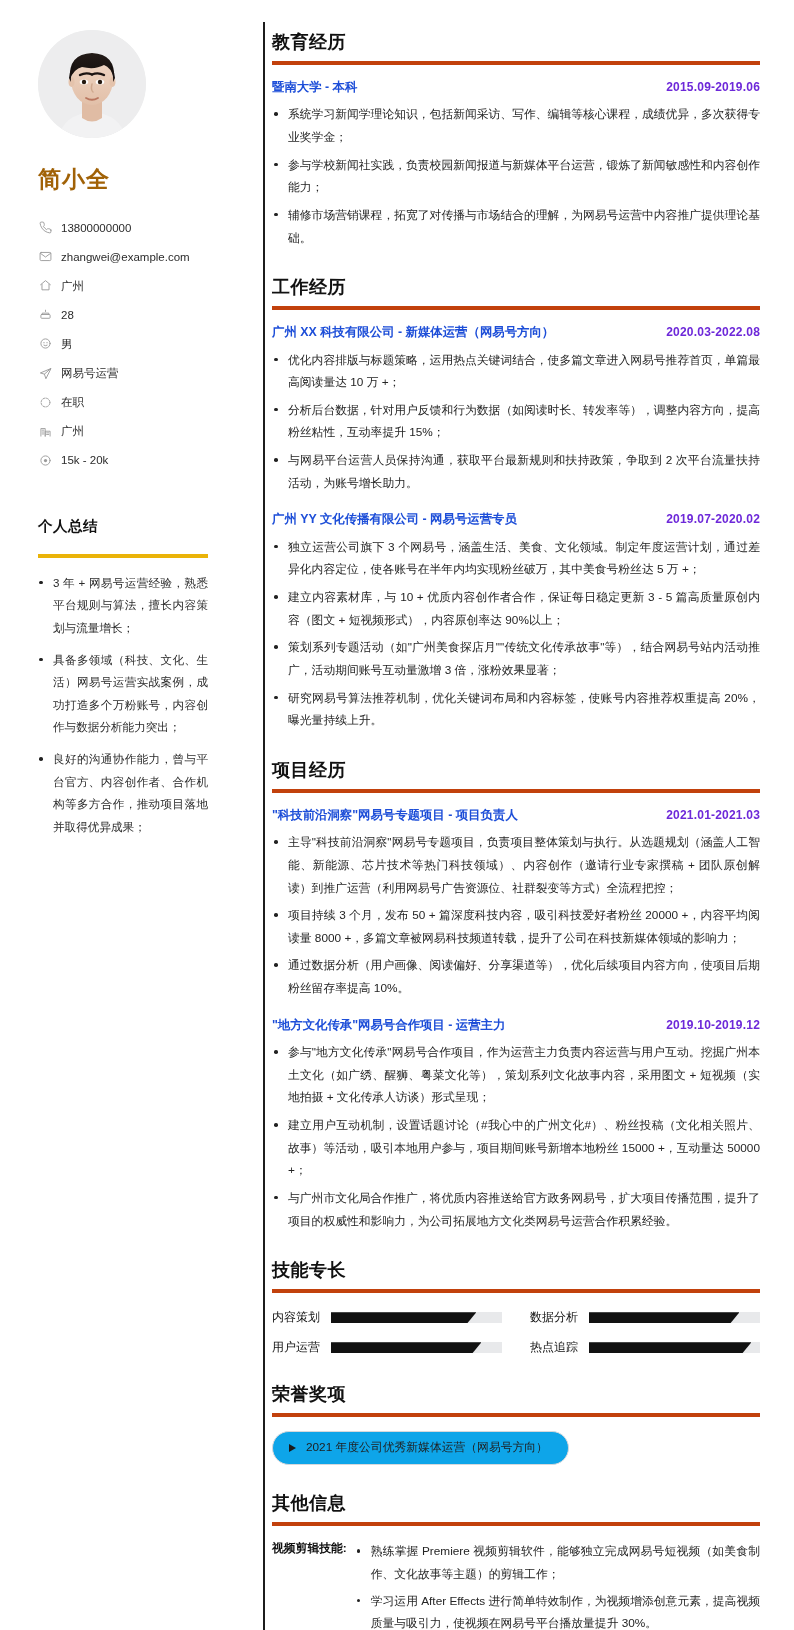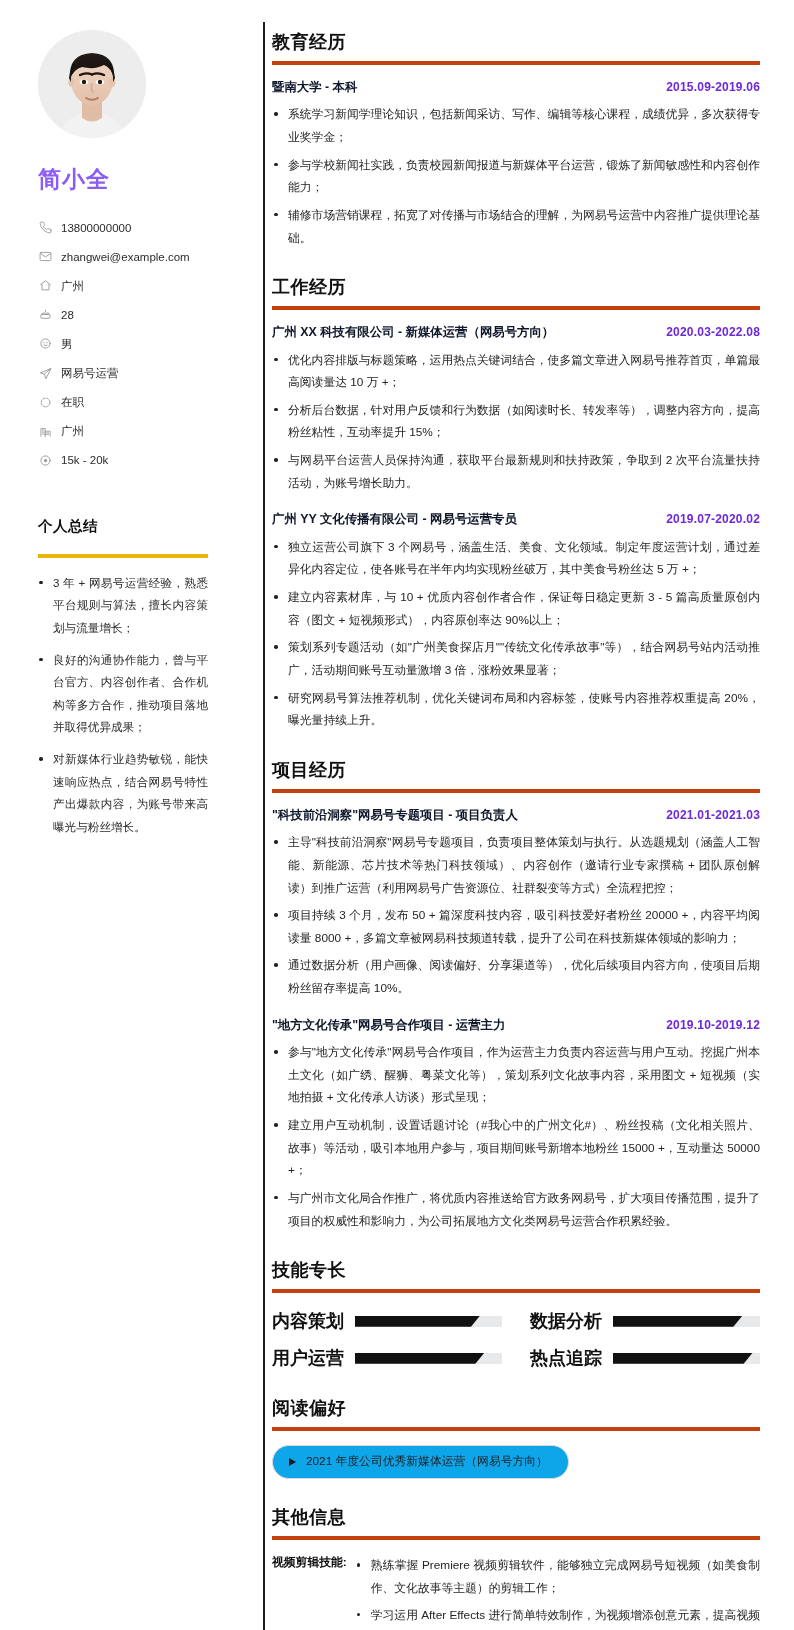--- a/index.html
+++ b/index.html
@@ -33,21 +33,21 @@
     background: #eceded;
     margin-bottom: 26px;
     position: relative;
   }
   .avatar-svg { display: block; width: 108px; height: 108px; }
 
   .person-name {
     font-size: 23px;
     font-weight: bold;
     letter-spacing: 1px;
-    color: #8b5cf6;
+    color: #a16207;
     margin-bottom: 18px;
   }
 
   .contact-list { list-style: none; }
   .contact-item {
     display: flex;
     align-items: center;
     gap: 9px;
     font-size: 11.5px;
     color: #2b2b2b;
@@ -127,21 +127,21 @@
   .entry-head {
     display: flex;
     align-items: baseline;
     justify-content: space-between;
     gap: 14px;
     margin-bottom: 7px;
   }
   .entry-title {
     font-size: 12.4px;
     font-weight: bold;
-    color: #0f172a;
+    color: #1d4ed8;
     line-height: 1.4;
   }
   .entry-date {
     font-size: 12px;
     font-weight: bold;
     color: #6d28d9;
     white-space: nowrap;
     letter-spacing: .2px;
   }
   .bullets { list-style: none; }
@@ -167,22 +167,22 @@
 
   
   .skills-grid {
     display: grid;
     grid-template-columns: 1fr 1fr;
     gap: 13px 28px;
     padding-top: 2px;
   }
   .skill-row { display: flex; align-items: center; gap: 11px; }
   .skill-name {
-    font-size: 18px;
-    font-weight: bold;
+    font-size: 12px;
+    font-weight: normal;
     color: #111;
     white-space: nowrap;
     flex: 0 0 auto;
   }
   .skill-track {
     position: relative;
     flex: 1 1 auto;
     height: 11px;
     background: #e8e9eb;
     overflow: hidden;
@@ -377,22 +377,22 @@
         </span>
         <span class="contact-text">15k - 20k</span>
       </li>
 
     </ul>
 
     <section class="sb-section">
       <h2 class="sb-heading">个人总结</h2>
       <ul class="sb-bullets">
         <li>3 年 + 网易号运营经验，熟悉平台规则与算法，擅长内容策划与流量增长；</li>
+        <li>具备多领域（科技、文化、生活）网易号运营实战案例，成功打造多个万粉账号，内容创作与数据分析能力突出；</li>
         <li>良好的沟通协作能力，曾与平台官方、内容创作者、合作机构等多方合作，推动项目落地并取得优异成果；</li>
-        <li>对新媒体行业趋势敏锐，能快速响应热点，结合网易号特性产出爆款内容，为账号带来高曝光与粉丝增长。</li>
       </ul>
     </section>
 
   </aside>
 
   <main class="main">
 
     <section class="section">
       <h2 class="section-heading">教育经历</h2>
       <div class="entry">
@@ -494,21 +494,21 @@
           <span class="skill-name">热点追踪</span>
           <span class="skill-track">
             <span class="skill-fill" style="width: 95%;"></span>
           </span>
         </div>
 
       </div>
     </section>
 
     <section class="section">
-      <h2 class="section-heading">阅读偏好</h2>
+      <h2 class="section-heading">荣誉奖项</h2>
       <div class="honor-pill">
         <span class="tri"></span>
         <span>2021 年度公司优秀新媒体运营（网易号方向）</span>
       </div>
     </section>
 
     <section class="section">
       <h2 class="section-heading">其他信息</h2>
       <div class="other-row">
         <span class="other-label">视频剪辑技能:</span>

